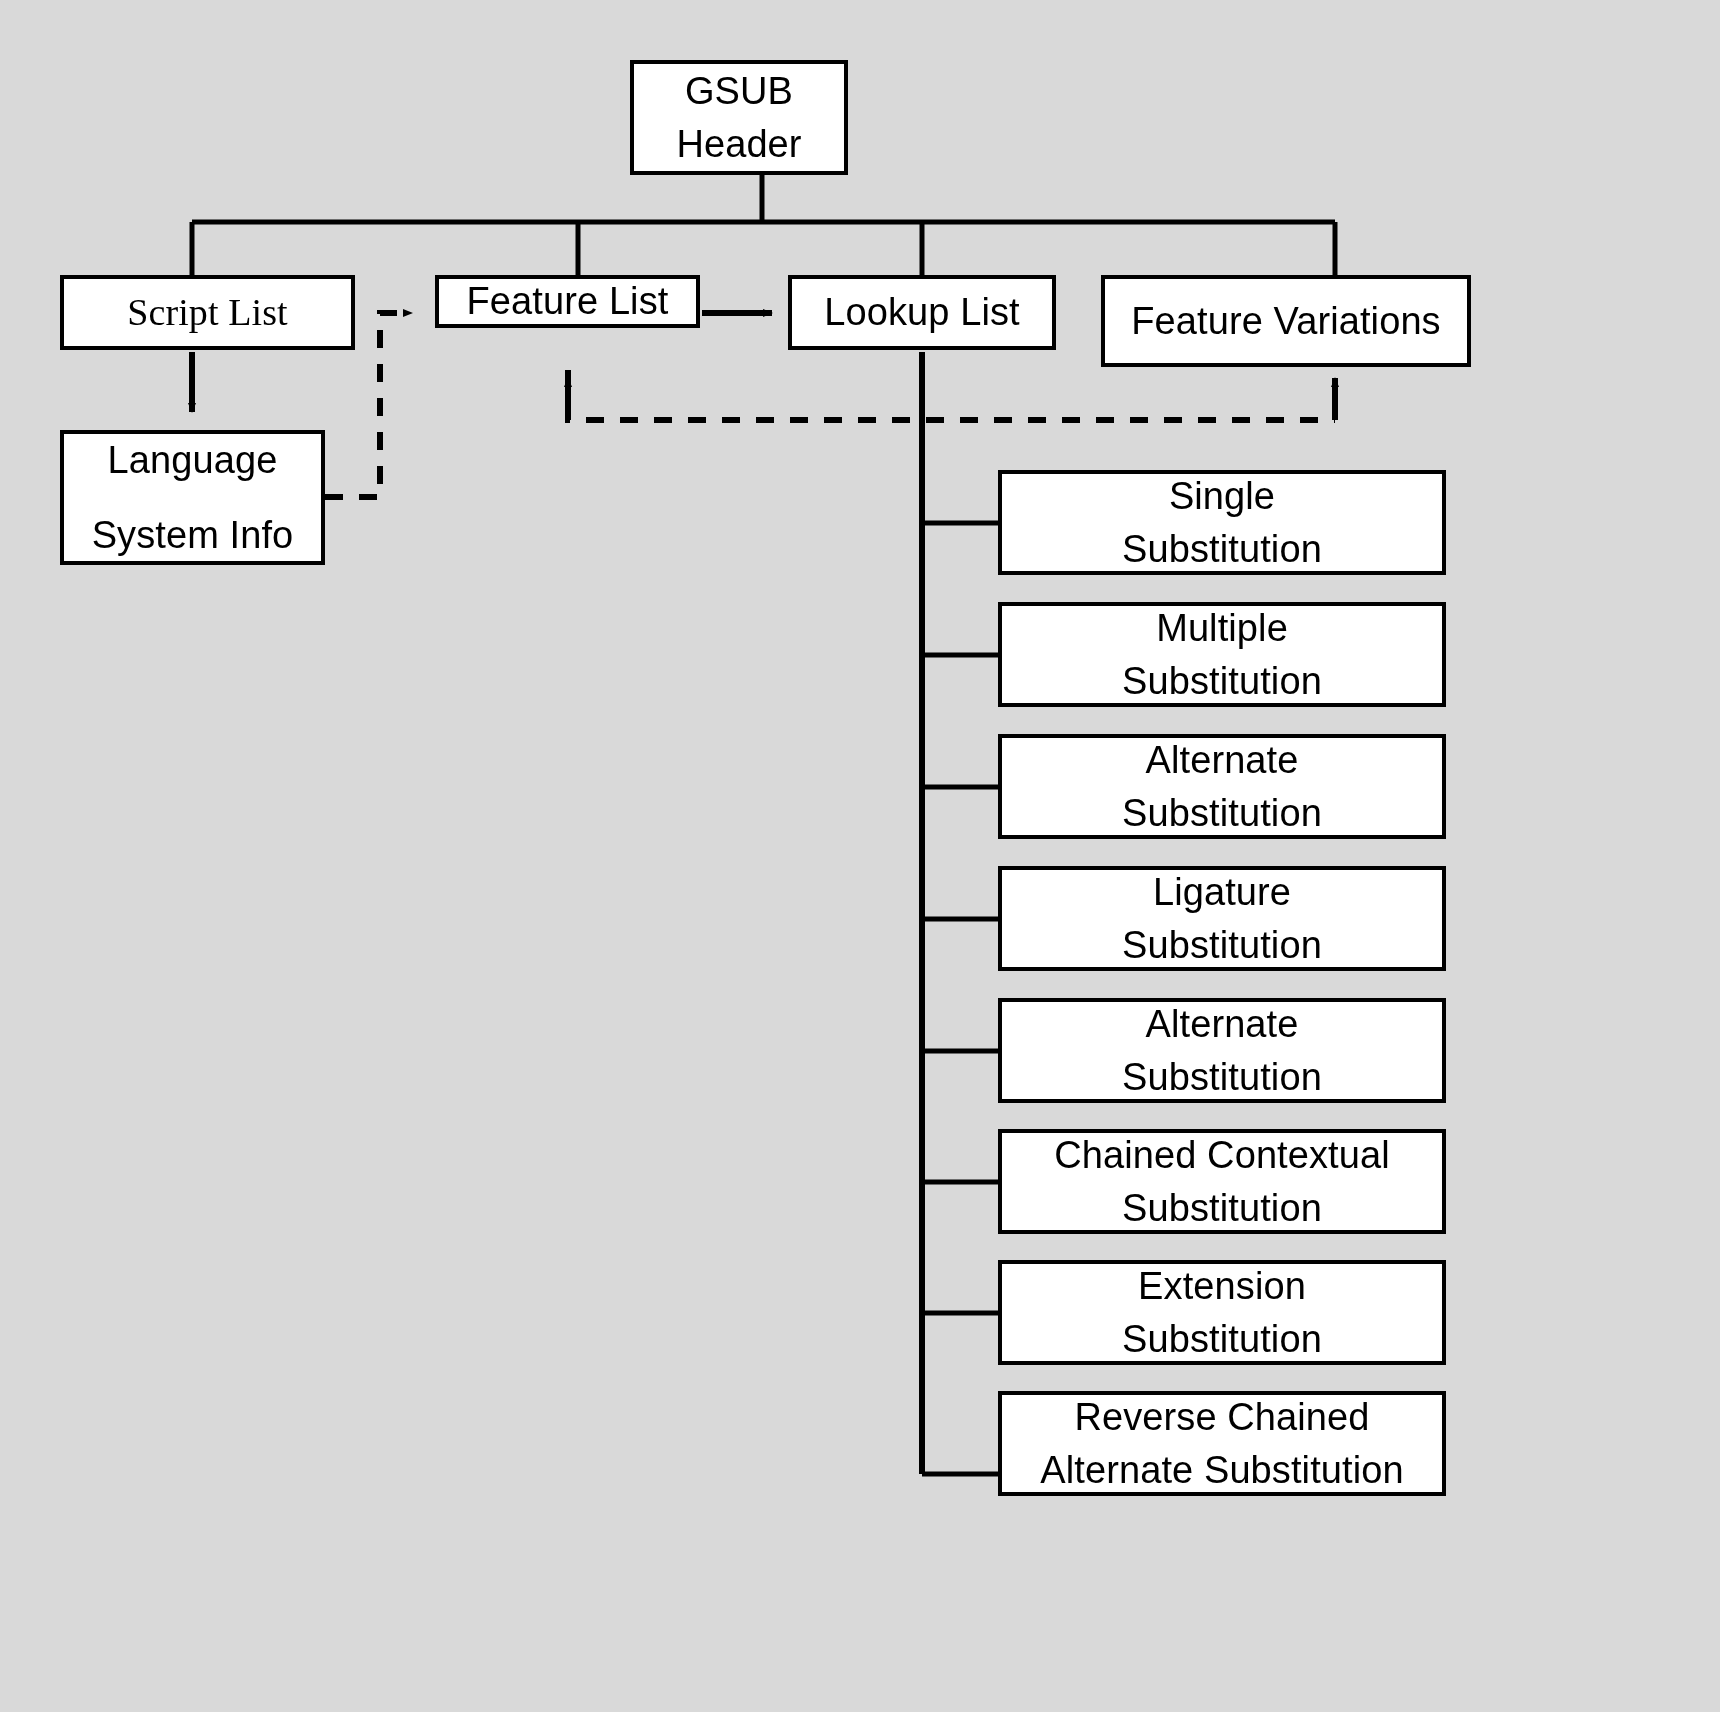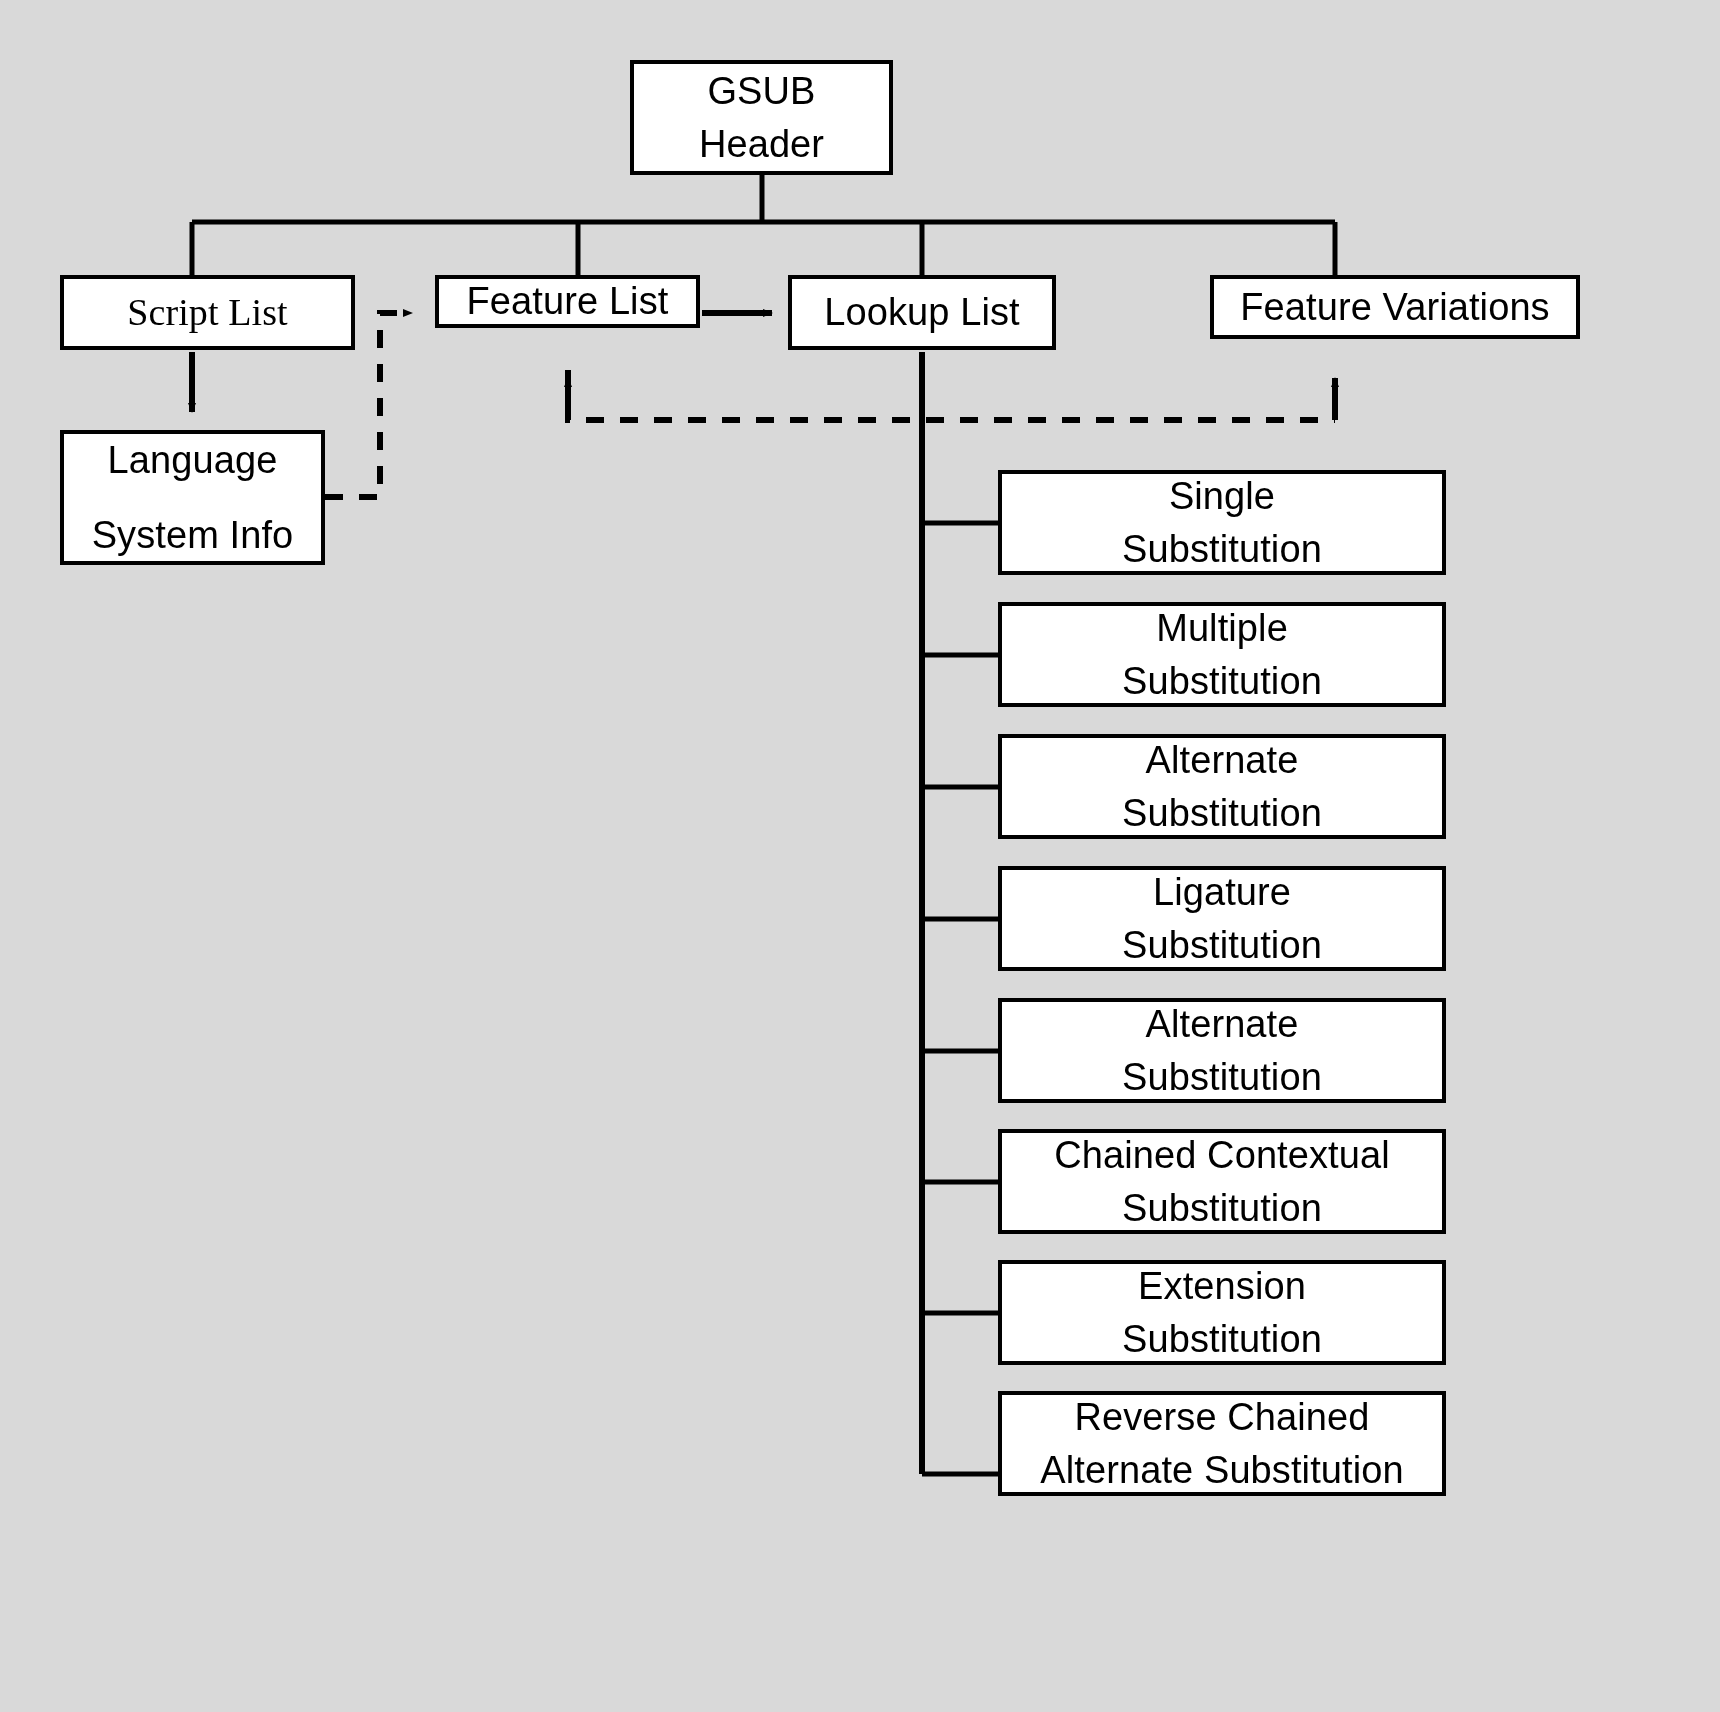--- a/index.html
+++ b/index.html
@@ -35,25 +35,25 @@
     line-height: 1.38;
     text-align: center;
     letter-spacing: 0.1px;
     z-index: 5;
   }
   .node .line {
     display: block;
     white-space: nowrap;
   }
   
-  #n-gsub        { left: 630px;  top: 60px;   width: 263px; height: 115px; }
+  #n-gsub        { left: 630px;  top: 60px;   width: 218px; height: 115px; }
   #n-script      { left: 60px;   top: 275px;  width: 295px; height: 75px; font-family: Liberation Serif, serif;  }
   #n-feature     { left: 435px;  top: 275px;  width: 265px; height: 53px;  }
   #n-lookup      { left: 788px;  top: 275px;  width: 268px; height: 75px;  }
-  #n-featvar     { left: 1210px; top: 275px;  width: 370px; height: 64px;  }
+  #n-featvar     { left: 1101px; top: 275px;  width: 370px; height: 92px;  }
   #n-langsys     { left: 60px;   top: 430px;  width: 265px; height: 135px; justify-content: space-between; }
   
   .sub {
     left: 998px;
     width: 448px;
     height: 105px;
   }
   #s0 { top: 470px;  }
   #s1 { top: 602px;  }
   #s2 { top: 734px;  }

